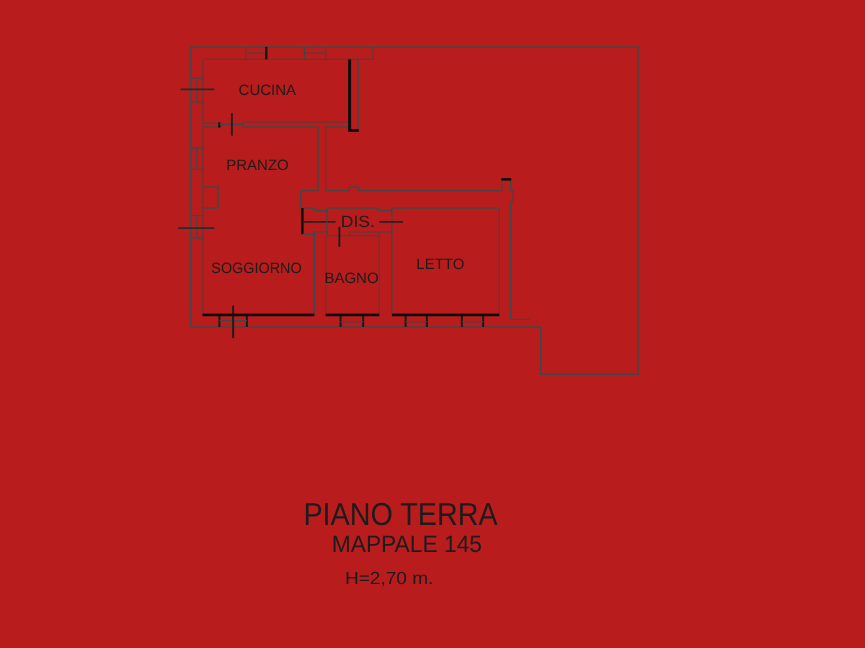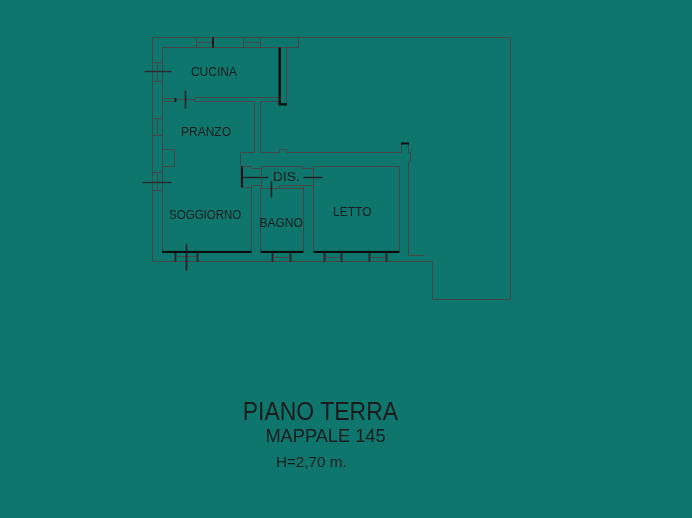--- a/index.html
+++ b/index.html
@@ -1,16 +1,16 @@
 <!DOCTYPE html>
 <html><head>
 <meta charset="utf-8">
 <style>
   html,body{margin:0;padding:0;background:#ffffff;}
-  .page{width:692px;height:518px;position:relative;background:#0f766e;overflow:hidden;}
+  .page{width:692px;height:518px;position:relative;background:#b91c1c;overflow:hidden;}
   svg{position:absolute;left:0;top:0;will-change:transform;}
   text{font-family:"Liberation Sans",sans-serif;fill:#1c1c1c;}
 </style>
 </head>
 <body>
 <div class="page">
 <svg width="692" height="518" viewBox="0 0 692 518" fill="none">
   <g stroke="#454545" stroke-width="1" fill="none">
 
     <path d="M152.5,37.5 H510.5 V299.5 H432.5 V261.5 H152.5 Z"></path>

